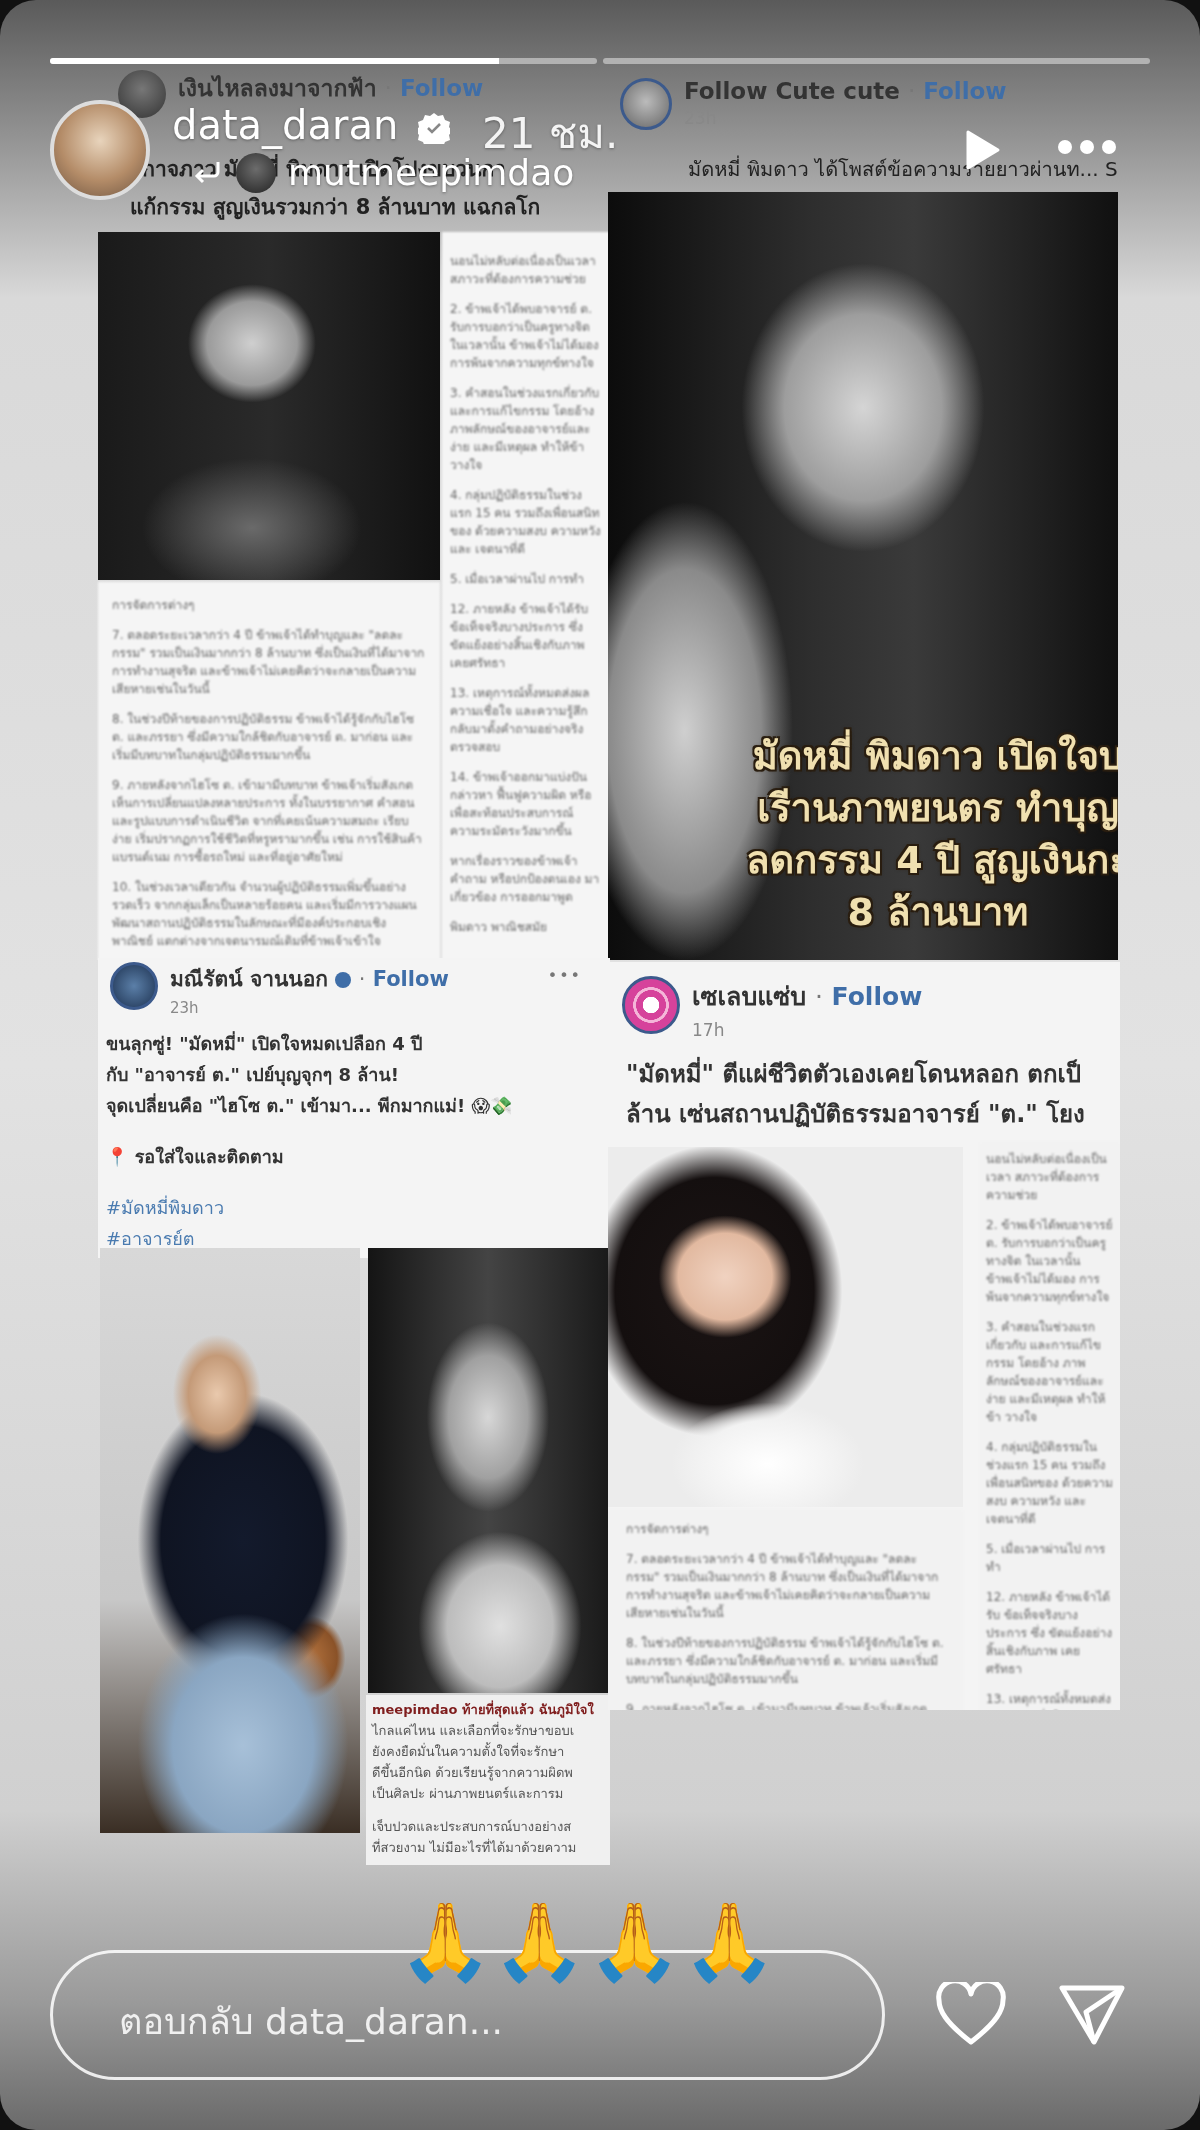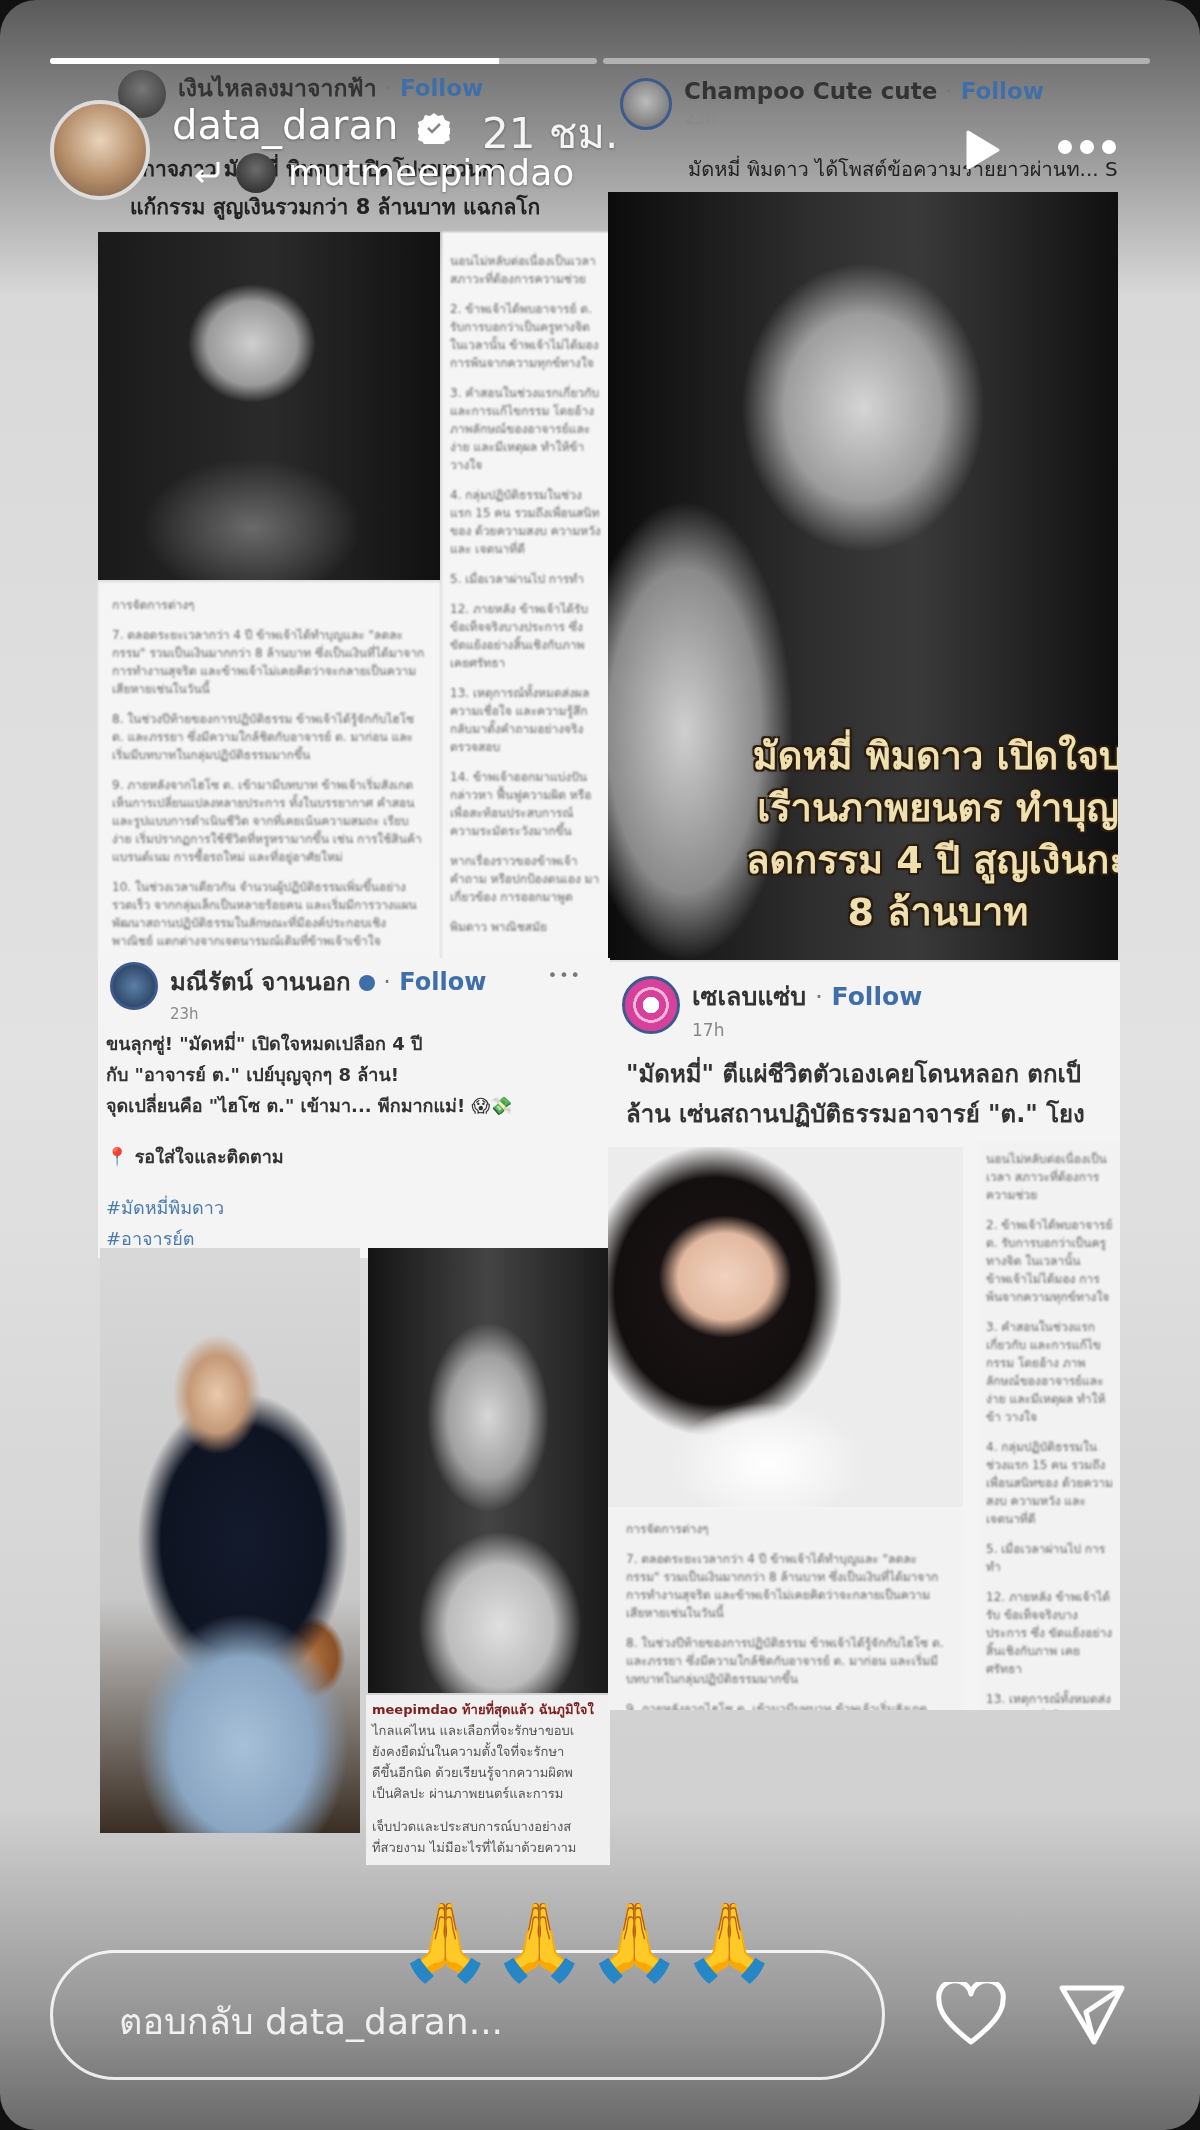--- a/index.html
+++ b/index.html
@@ -117,21 +117,21 @@
       <p>หากเรื่องราวของข้าพเจ้า คำถาม หรือปกป้องตนเอง มาเกี่ยวข้อง การออกมาพูด</p>
       <p>พิมดาว พาณิชสมัย</p>
     </div>
   </div>
 
   <div class="card" style="left:608px; top:70px; width:510px; height:890px; background:transparent;">
     <div class="fb-head" style="left:12px; top:8px;">
       <div class="fb-avatar" style="width:52px;height:52px;background:radial-gradient(circle at 50% 45%,#bbb,#666);"></div>
       <div>
         <div class="fb-name" style="font-size:23px;">
-          <span>Champoo Cute cute</span>
+          <span>Follow Cute cute</span>
           <span class="fb-dot">·</span>
           <span class="fb-follow">Follow</span>
         </div>
         <div class="fb-time">23h</div>
       </div>
     </div>
     <div class="fb-body" style="left:80px; top:82px; width:430px; font-size:20px; line-height:34px; white-space:nowrap; overflow:hidden; font-weight:normal;">มัดหมี่ พิมดาว ได้โพสต์ข้อความร่ายยาวผ่านท... See</div>
     <div class="photo" style="left:0; top:122px; width:510px; height:770px; background:
       radial-gradient(ellipse 28% 22% at 50% 28%, #d5d5d5 0%, #9d9d9d 55%, transparent 85%),
       radial-gradient(ellipse 25% 35% at 15% 70%, #cfcfcf 0%, #8a8a8a 60%, transparent 85%),
@@ -141,21 +141,21 @@
       <div>เรีานภาพยนตร ทำบุญ</div>
       <div>ลดกรรม 4 ปี สูญเงินกะ</div>
       <div>8 ล้านบาท</div>
     </div>
   </div>
 
   <div class="card" style="left:98px; top:958px; width:512px; height:300px; background:#f4f4f4;">
     <div class="fb-head" style="left:12px; top:4px;">
       <div class="fb-avatar" style="width:48px;height:48px;background:radial-gradient(circle at 50% 50%,#5b7fa8,#1e3352);"></div>
       <div>
-        <div class="fb-name" style="font-size:24px;">
+        <div class="fb-name" style="font-size:21px;">
           <span>มณีรัตน์ จานนอก</span>
           <span style="display:inline-block;width:16px;height:16px;border-radius:50%;background:#3f6ea8;vertical-align:middle;"></span>
           <span class="fb-dot">·</span>
           <span class="fb-follow">Follow</span>
         </div>
         <div class="fb-time" style="font-size:15px;">23h</div>
       </div>
     </div>
     <div style="position:absolute;right:28px;top:8px;color:#777;font-size:16px;letter-spacing:2px;">•••</div>
     <div class="fb-body" style="left:8px; top:70px; width:500px; font-size:18px; line-height:31px; font-weight:bold; color:#333;">

